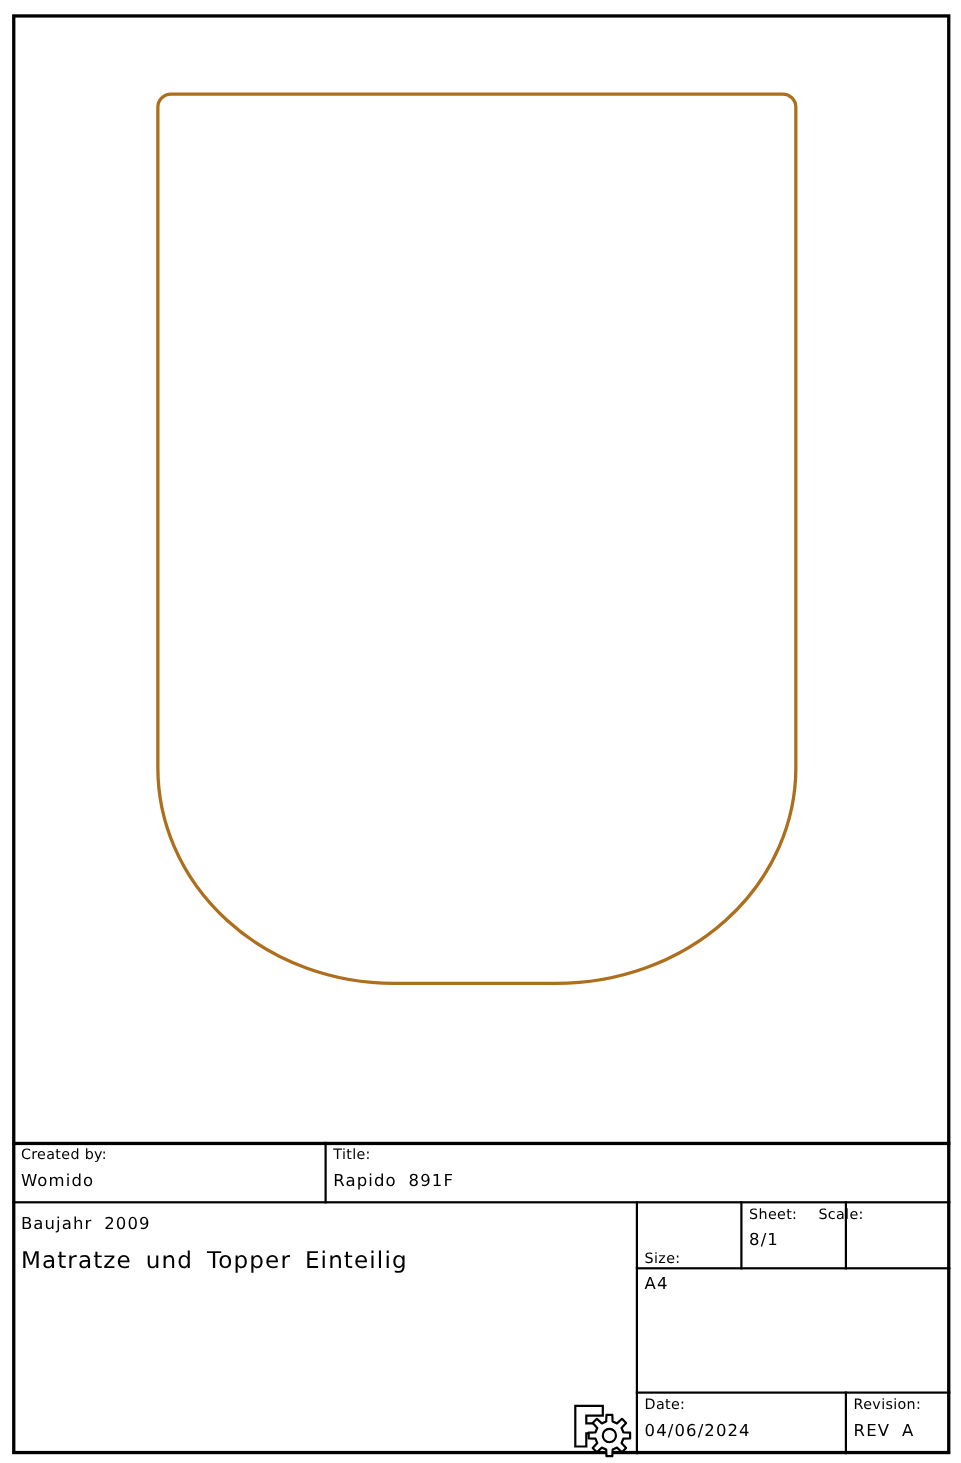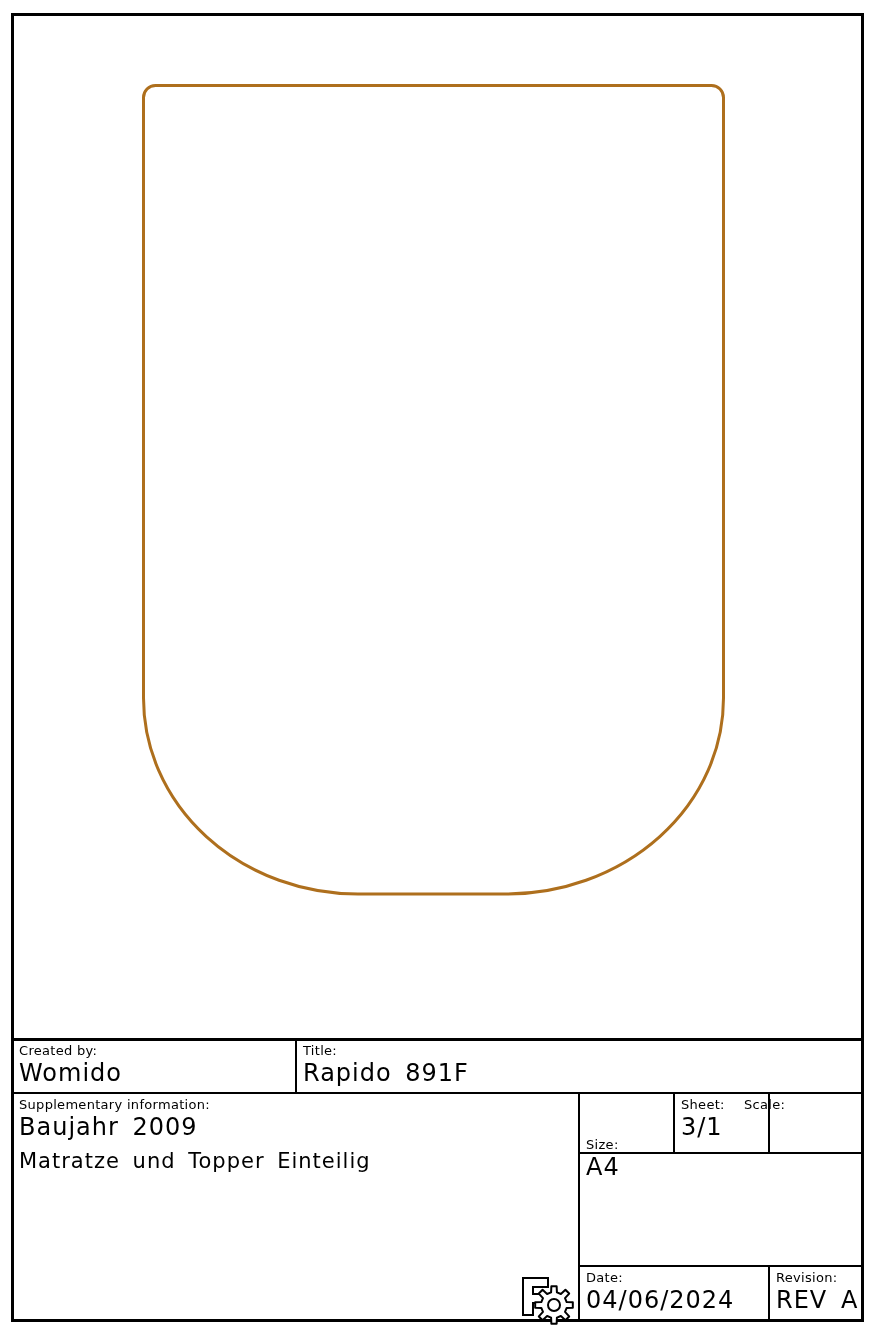--- a/index.html
+++ b/index.html
@@ -7,21 +7,21 @@
     position:relative;width:874px;height:1330px;background:#fff;
     font-family:"DejaVu Sans", sans-serif;color:#000;overflow:hidden;
   }
   .frame{
     position:absolute;left:11px;top:13px;width:853px;height:1309px;
     border:3px solid #000;box-sizing:border-box;
   }
   .line{position:absolute;background:#000;}
   .cell{position:absolute;box-sizing:border-box;padding:3px 0 0 6px;}
   .lbl{font-size:13px;letter-spacing:0.3px;line-height:15px;white-space:nowrap;}
-  .val{font-size:24px;letter-spacing:1px;word-spacing:5px;line-height:24px;margin-top:3px;white-space:nowrap;}
+  .val{font-size:15px;letter-spacing:1px;word-spacing:5px;line-height:24px;margin-top:3px;white-space:nowrap;}
   .val2{font-size:21px;letter-spacing:1px;word-spacing:5px;line-height:24px;margin-top:10px;white-space:nowrap;}
   svg.overlay{position:absolute;left:0;top:0;}
 </style>
 </head>
 <body>
 
 <div class="page">
 
   <div class="frame"></div>
 
@@ -51,33 +51,32 @@
     <div class="lbl">Created by:</div>
     <div class="val">Womido</div>
   </div>
 
   <div class="cell" style="left:297px;top:1040px;width:565px;height:52px;">
     <div class="lbl">Title:</div>
     <div class="val">Rapido 891F</div>
   </div>
 
   <div class="cell" style="left:13px;top:1094px;width:563px;height:226px;">
-    <div class="lbl">Supplementary information:</div>
     <div class="val">Baujahr 2009</div>
     <div class="val2">Matratze und Topper Einteilig</div>
   </div>
 
   <div class="cell" style="left:580px;top:1134px;width:91px;height:56px;">
     <div class="lbl">Size:</div>
     <div class="val">A4</div>
   </div>
 
   <div class="cell" style="left:675px;top:1094px;width:91px;height:56px;">
     <div class="lbl">Sheet:</div>
-    <div class="val">3/1</div>
+    <div class="val">8/1</div>
   </div>
 
   <div class="cell" style="left:738px;top:1094px;width:92px;height:56px;">
     <div class="lbl">Scale:</div>
     <div class="val"></div>
   </div>
 
 
   <div class="cell" style="left:580px;top:1267px;width:186px;height:53px;">
     <div class="lbl">Date:</div>

